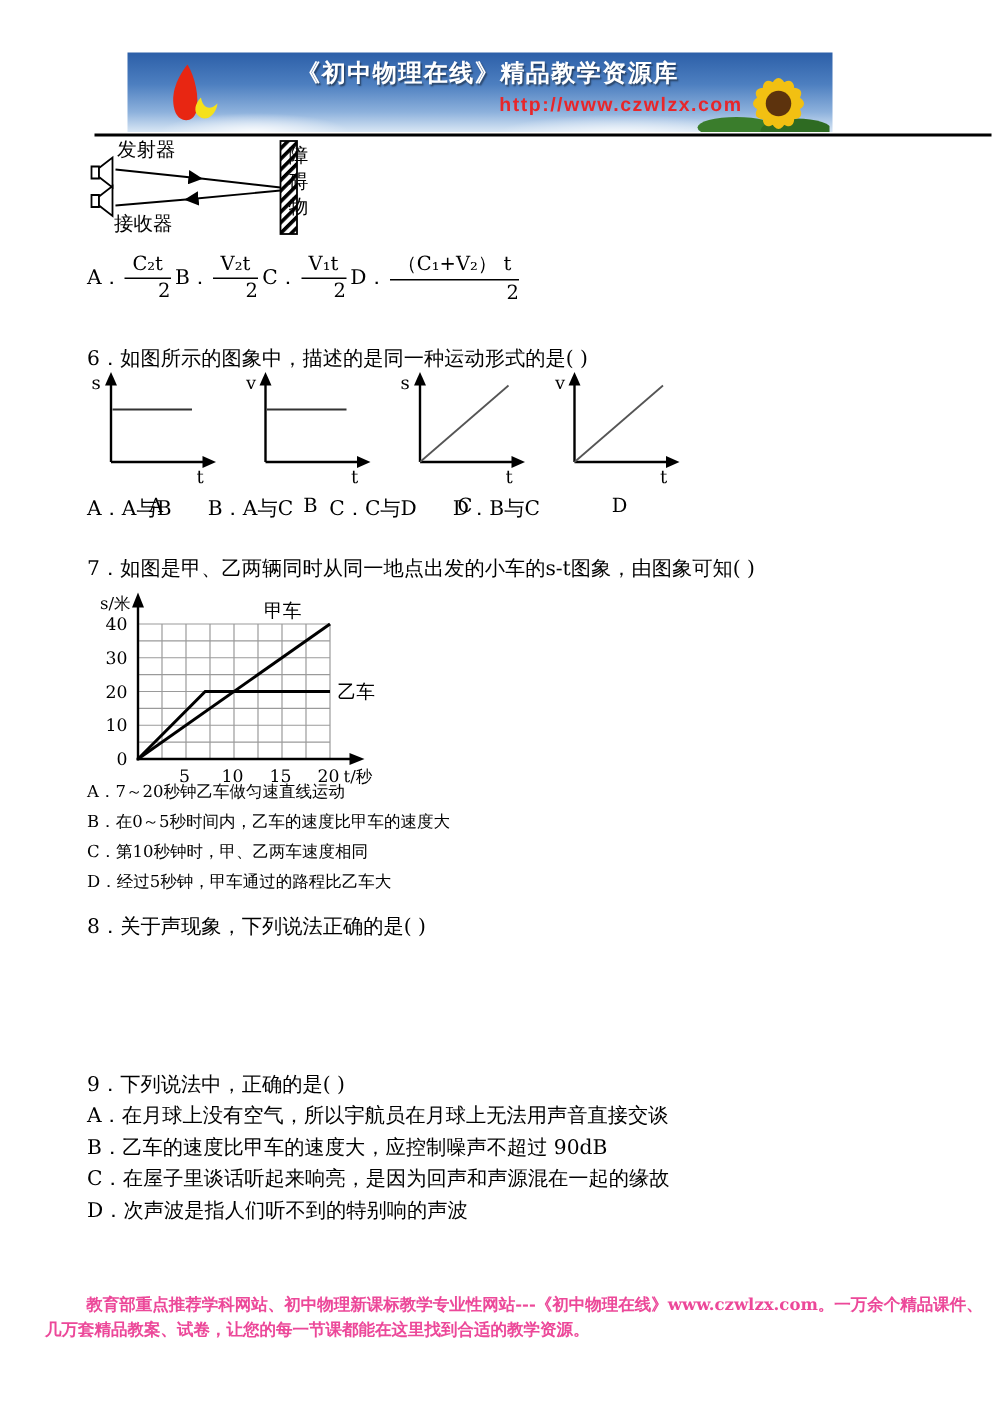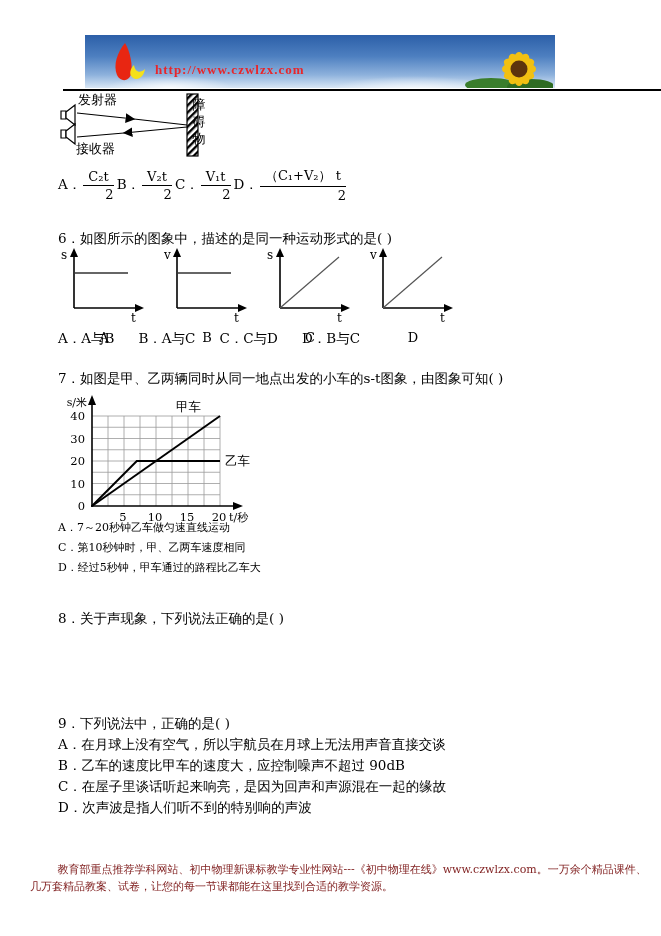--- a/index.html
+++ b/index.html
@@ -6,22 +6,22 @@
   html,body{background:#fff}
   body{width:661px;height:936px;position:relative;font-family:"DejaVu Serif","Liberation Serif",serif;color:#000;overflow:hidden}
 
   .banner{position:absolute;left:85px;top:35px;width:470px;height:53px;overflow:hidden;
     background:
       radial-gradient(ellipse 90px 18px at 18% 100%, rgba(255,255,255,.85), rgba(255,255,255,0) 70%),
       radial-gradient(ellipse 120px 20px at 70% 104%, rgba(255,255,255,.8), rgba(255,255,255,0) 70%),
       linear-gradient(180deg,#2c5fa8 0%,#4d7fc0 40%,#8db1dc 75%,#d9e7f5 100%);}
   .banner-title{position:absolute;left:70px;right:60px;top:4px;text-align:center;color:#fff;font-weight:bold;
     font-size:16px;letter-spacing:1px;text-shadow:1px 1px 1px rgba(0,0,0,.45);white-space:nowrap}
-  .banner-url{position:absolute;left:70px;right:60px;top:27px;text-align:left;color:#e8262a;
-    font-family:Liberation Serif, serif;font-weight:bold;font-size:13px;letter-spacing:1px}
+  .banner-url{position:absolute;left:70px;right:60px;top:27px;text-align:right;color:#e8262a;
+    font-family:Liberation Sans, sans-serif;font-weight:bold;font-size:13px;letter-spacing:1px}
   .banner-logo{position:absolute;left:22px;top:6px}
   .banner-flower{position:absolute;right:2px;top:12px}
 
   .rule{position:absolute;left:63px;top:89px;width:598px;height:2px;background:#000}
 
   .fig-sonar{position:absolute;left:58px;top:92px;width:230px;height:70px}
   .fig-sonar .lbl{position:absolute;font-size:13px;white-space:nowrap}
   .lbl-tx{left:20px;top:-1px}
   .lbl-rx{left:18px;top:48px}
   .lbl-obstacle{left:134px;top:4px;line-height:17px;text-align:center;width:14px}
@@ -57,20 +57,21 @@
   svg text{font-family:"DejaVu Serif","Liberation Serif",serif}
 </style>
 </head>
 <body>
 
 <div class="banner">
   <svg class="banner-logo" width="46" height="44" viewBox="0 0 46 44">
     <path d="M18,2 C10,12 6,24 10,34 C13,41 22,41 24,33 C26,24 23,10 18,2 Z" fill="#e82612"></path>
     <path d="M27,24 c1,7 6,9 11,4 c-1,8 -8,13 -13,8 c-3,-3 -2,-8 2,-12 z" fill="#f5e11a"></path>
   </svg>
+  <div class="banner-title">《初中物理在线》精品教学资源库</div>
   <div class="banner-url">http://www.czwlzx.com</div>
   <svg class="banner-flower" width="92" height="41" viewBox="0 0 92 41">
     <ellipse cx="30" cy="38" rx="26" ry="7" fill="#3a7d2c"></ellipse>
     <ellipse cx="70" cy="40" rx="24" ry="8" fill="#2e6b22"></ellipse>
     <g transform="translate(58,22)">
       <g fill="#f2c012">
         <ellipse rx="7" ry="17"></ellipse>
           <ellipse rx="7" ry="17" transform="rotate(30)"></ellipse>
         <ellipse rx="7" ry="17" transform="rotate(60)"></ellipse>
           <ellipse rx="7" ry="17" transform="rotate(90)"></ellipse>
@@ -225,34 +226,35 @@
       <text x="31" y="16" text-anchor="end" font-size="11">s/米</text>
       <text x="173" y="131" font-size="11">t/秒</text>
       <polyline points="36,116 164,26" fill="none" stroke="#000" stroke-width="2"></polyline>
       <text x="120" y="21" font-size="12.5">甲车</text>
       <polyline points="36,116 80.80000000000001,71 164,71" fill="none" stroke="#000" stroke-width="2"></polyline>
       <text x="169" y="75" font-size="12.5">乙车</text>
     </svg>
 </div>
 <div class="q7-options" id="q7-options">
     <div class="opt-line">A．7～20秒钟乙车做匀速直线运动</div>
+    <div class="opt-line">B．在0～5秒时间内，乙车的速度比甲车的速度大</div>
     <div class="opt-line">C．第10秒钟时，甲、乙两车速度相同</div>
     <div class="opt-line">D．经过5秒钟，甲车通过的路程比乙车大</div>
   </div>
 
 <div class="q-block q8-block">
   <div class="q-title">8．关于声现象，下列说法正确的是(      )</div>
 </div>
 
 <div class="q-block q9-block">
   <div class="q-title">9．下列说法中，正确的是(      )</div>
   <div id="q9-options">
       <div class="opt-line">A．在月球上没有空气，所以宇航员在月球上无法用声音直接交谈</div>
       <div class="opt-line">B．乙车的速度比甲车的速度大，应控制噪声不超过 90dB</div>
       <div class="opt-line">C．在屋子里谈话听起来响亮，是因为回声和声源混在一起的缘故</div>
       <div class="opt-line">D．次声波是指人们听不到的特别响的声波</div>
     </div>
 </div>
 
-<div class="page-footer" id="footer-lines" style="color: #7f1d1d;">
+<div class="page-footer" id="footer-lines" style="color: #ec4899; font-weight: bold;">
     <div class="footer-line">教育部重点推荐学科网站、初中物理新课标教学专业性网站---《初中物理在线》www.czwlzx.com。一万余个精品课件、</div>
     <div class="footer-line">几万套精品教案、试卷，让您的每一节课都能在这里找到合适的教学资源。</div>
   </div>
 
 </body></html>

